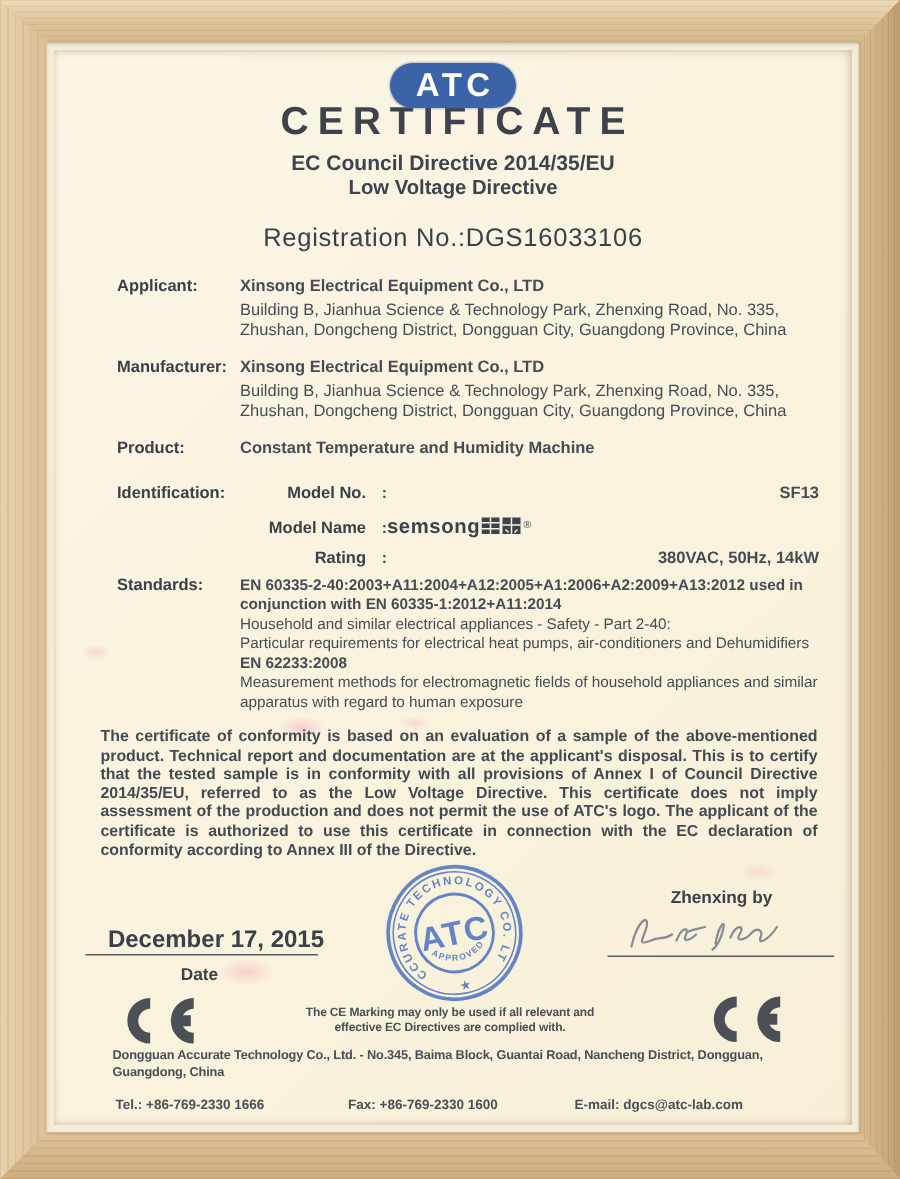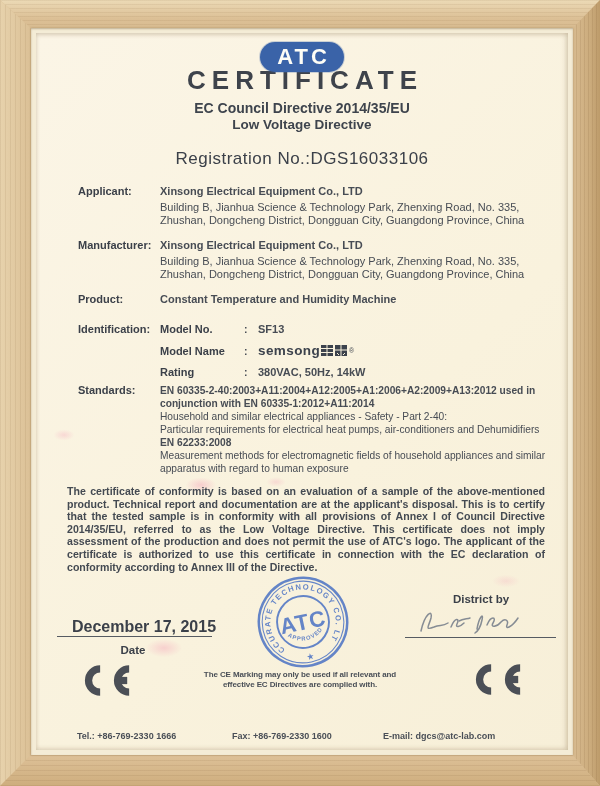--- a/index.html
+++ b/index.html
@@ -50,21 +50,21 @@
   .sub2{margin-top:4px;font-size:14px;font-weight:bold;}
   .sub3{margin-top:1px;font-size:13.5px;font-weight:bold;}
   .reg{margin-top:17px;font-size:17px;font-weight:normal;letter-spacing:.5px;color:#3b4049;}
 
   
   .rows{margin:16px 22px 0 42px;font-size:10.5px;}
   .row{display:grid;grid-template-columns:82px 1fr;margin-bottom:12px;}
   .lbl{font-weight:bold;color:#3b4049;font-size:11px;}
   .name{font-weight:bold;font-size:11px;margin-bottom:4px;}
   .addr{font-size:11px;line-height:13px;max-width:394px;}
-  .idrow{display:grid;grid-template-columns:84px 14px 1fr;margin-bottom:8px;align-items:baseline;}
+  .idrow{display:grid;grid-template-columns:84px 14px 1fr;margin-bottom:8px;align-items:baseline;text-align:right;}
   .idlbl{font-weight:bold;font-size:11px;color:#3b4049;}
   .idcolon{font-weight:bold;}
   .idval{font-weight:bold;font-size:11px;}
   .brand{display:inline-flex;align-items:center;gap:1px;}
   .brand .wordmark{font-size:13.5px;font-weight:bold;letter-spacing:.4px;color:#3c424c;text-transform:lowercase;}
   .brand sup{font-size:7px;vertical-align:super;}
   .stds{font-size:10.2px;line-height:13px;}
   .stds .bold{font-weight:bold;}
 
   
@@ -187,21 +187,21 @@
     </div>
 
     <div class="decl">The certificate of conformity is based on an evaluation of a sample of the above-mentioned product. Technical report and documentation are at the applicant's disposal. This is to certify that the tested sample is in conformity with all provisions of Annex I of Council Directive 2014/35/EU, referred to as the Low Voltage Directive. This certificate does not imply assessment of the production and does not permit the use of ATC's logo. The applicant of the certificate is authorized to use this certificate in connection with the EC declaration of conformity according to Annex III of the Directive.</div>
 
     <div class="ovl">
 
       <div class="date-val">December 17, 2015</div>
       <div class="date-line"></div>
       <div class="date-lbl">Date</div>
 
-      <div class="certby">District by</div>
+      <div class="certby">Zhenxing by</div>
       <div class="sig" aria-label="Bart Fang">
         <svg width="106" height="36" viewBox="0 0 106 36">
           <g fill="none" stroke="#868c94" stroke-width="1.5" stroke-linecap="round">
             <path d="M6,26 C10,8 18,4 16,13 C14,21 9,26 19,22 C25,19 27,22 33,18"></path>
             <path d="M36,22 C40,12 45,13 42,19 C40,23 45,22 49,18"></path>
             <path d="M44,16 C48,14 52,14 55,13"></path>
             <path d="M62,24 C64,12 69,7 67,15 C66,20 63,26 60,28"></path>
             <path d="M72,20 C76,10 82,12 78,18 C75,23 82,22 86,17 C90,13 94,15 92,20 C90,25 97,22 103,13"></path>
           </g>
         </svg>
@@ -247,20 +247,21 @@
             <path d="M 44 19 L 54 19"></path>
           </g>
         </svg>
       </div>
 
       <div class="ce-note">
         <div>The CE Marking may only be used if all relevant and</div>
         <div>effective EC Directives are complied with.</div>
       </div>
 
+      <div class="f-addr">Dongguan Accurate Technology Co., Ltd. - No.345, Baima Block, Guantai Road, Nancheng District, Dongguan, Guangdong, China</div>
 
       <div class="telrow">
         <span class="tel">Tel.: +86-769-2330 1666</span>
         <span class="fax">Fax: +86-769-2330 1600</span>
         <span class="email">E-mail: dgcs@atc-lab.com</span>
       </div>
     </div>
   </div>
 </div>
 

